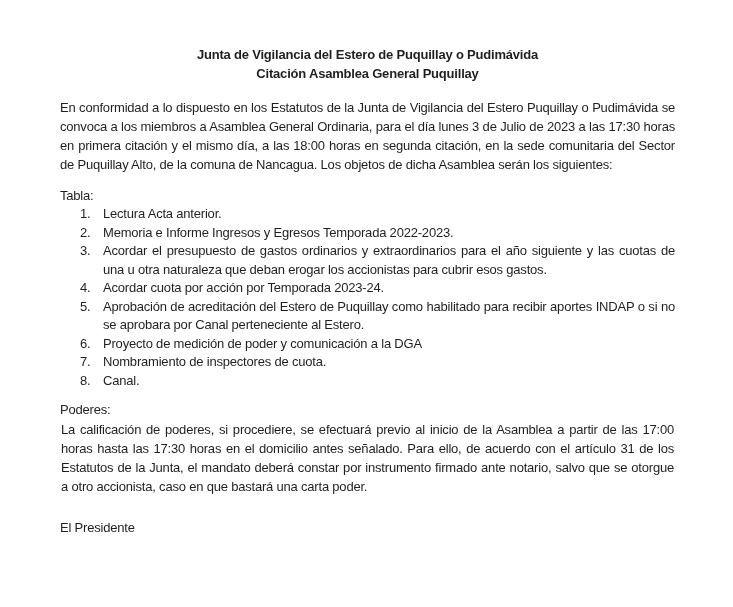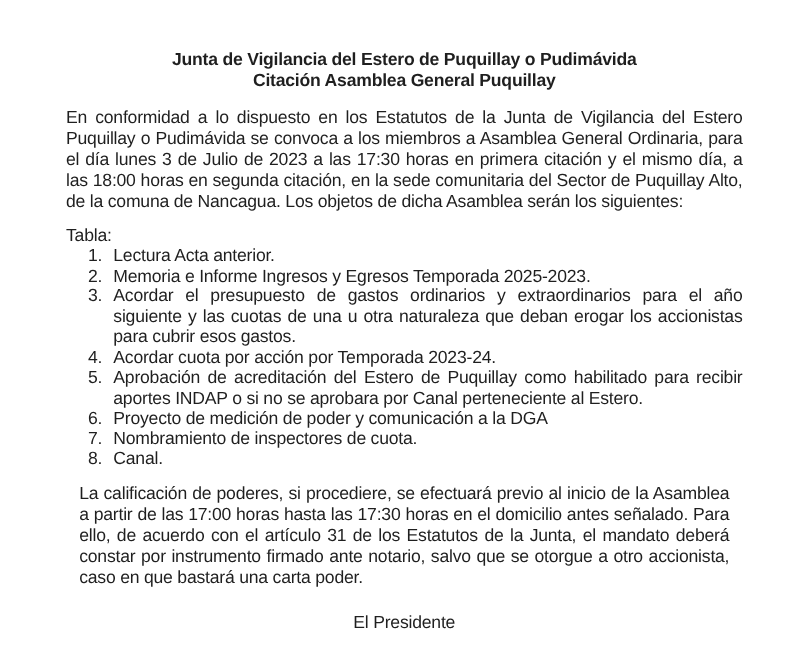--- a/index.html
+++ b/index.html
@@ -11,35 +11,35 @@
     font-family: "Liberation Sans", sans-serif;
     overflow: hidden;
   }
   .page {
     box-sizing: border-box;
     width: 733px;
     height: 607px;
     padding: 45px 58px 0 60px;
   }
   .doc-text {
-    font-size: 16px;
+    font-size: 13px;
     line-height: 19px;
     letter-spacing: -0.2px;
   }
   .title-block { text-align: center; font-weight: bold; }
   .intro-para { margin: 15px 0 0 0; text-align: justify; }
   .section-heading { font-weight: normal; }
   .tabla-heading { margin-top: 12px; }
   .agenda-list { margin: 0; padding: 0; list-style: none; }
   .agenda-item { display: flex; line-height: 18.5px; }
   .agenda-num { flex: 0 0 23px; margin-left: 20px; }
   .agenda-text { flex: 1; text-align: justify; }
   .poderes-heading { margin-top: 10px; }
-  .poderes-para { margin: 12px; text-align: justify; }
-  .signature-line { margin-top: 22px; text-align: center; }
+  .poderes-para { margin: 1px; text-align: justify; }
+  .signature-line { margin-top: 22px; }
 </style>
 </head>
 <body style="color: rgb(31, 31, 31); background: rgb(255, 255, 255);">
 
 <div class="page">
 
   <div class="title-block doc-text">
     <div>Junta de Vigilancia del Estero de Puquillay o Pudimávida</div>
     <div>Citación Asamblea General Puquillay</div>
   </div>
@@ -48,21 +48,21 @@
 
   <div class="section-heading tabla-heading doc-text">Tabla:</div>
 
   <ol class="agenda-list doc-text">
     <li class="agenda-item">
       <span class="agenda-num">1.</span>
       <span class="agenda-text">Lectura Acta anterior.</span>
     </li>
     <li class="agenda-item">
       <span class="agenda-num">2.</span>
-      <span class="agenda-text">Memoria e Informe Ingresos y Egresos Temporada 2025-2023.</span>
+      <span class="agenda-text">Memoria e Informe Ingresos y Egresos Temporada 2022-2023.</span>
     </li>
     <li class="agenda-item">
       <span class="agenda-num">3.</span>
       <span class="agenda-text">Acordar el presupuesto de gastos ordinarios y extraordinarios para el año siguiente y las cuotas de una u otra naturaleza que deban erogar los accionistas para cubrir esos gastos.</span>
     </li>
     <li class="agenda-item">
       <span class="agenda-num">4.</span>
       <span class="agenda-text">Acordar cuota por acción por Temporada 2023-24.</span>
     </li>
     <li class="agenda-item">
@@ -76,18 +76,19 @@
     <li class="agenda-item">
       <span class="agenda-num">7.</span>
       <span class="agenda-text">Nombramiento de inspectores de cuota.</span>
     </li>
     <li class="agenda-item">
       <span class="agenda-num">8.</span>
       <span class="agenda-text">Canal.</span>
     </li>
   </ol>
 
+  <div class="section-heading poderes-heading doc-text">Poderes:</div>
 
   <p class="poderes-para doc-text">La calificación de poderes, si procediere, se efectuará previo al inicio de la Asamblea a partir de las 17:00 horas hasta las 17:30 horas en el domicilio antes señalado. Para ello, de acuerdo con el artículo 31 de los Estatutos de la Junta, el mandato deberá constar por instrumento firmado ante notario, salvo que se otorgue a otro accionista, caso en que bastará una carta poder.</p>
 
   <div class="signature-line doc-text">El Presidente</div>
 
 </div>
 
 </body></html>

